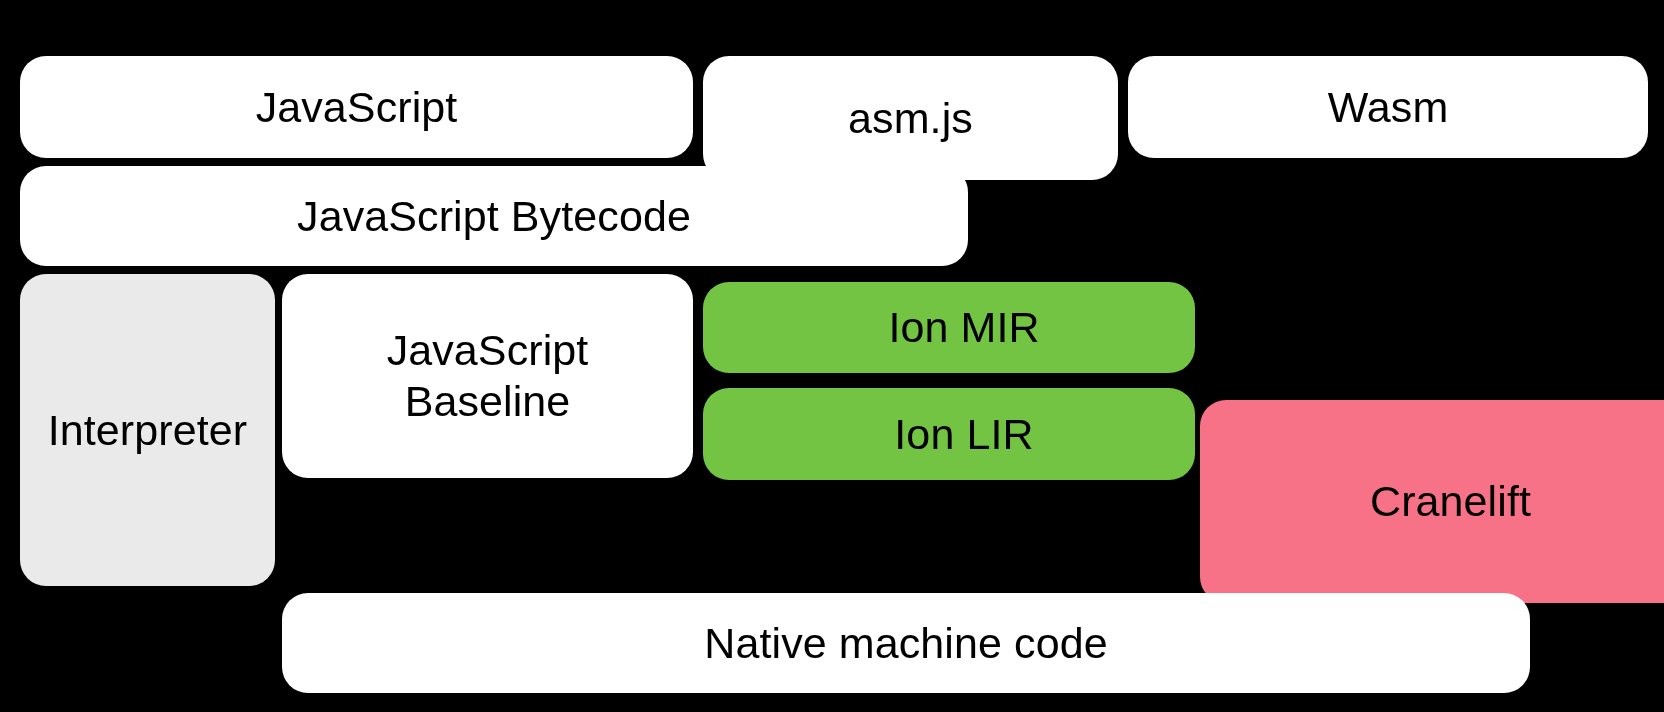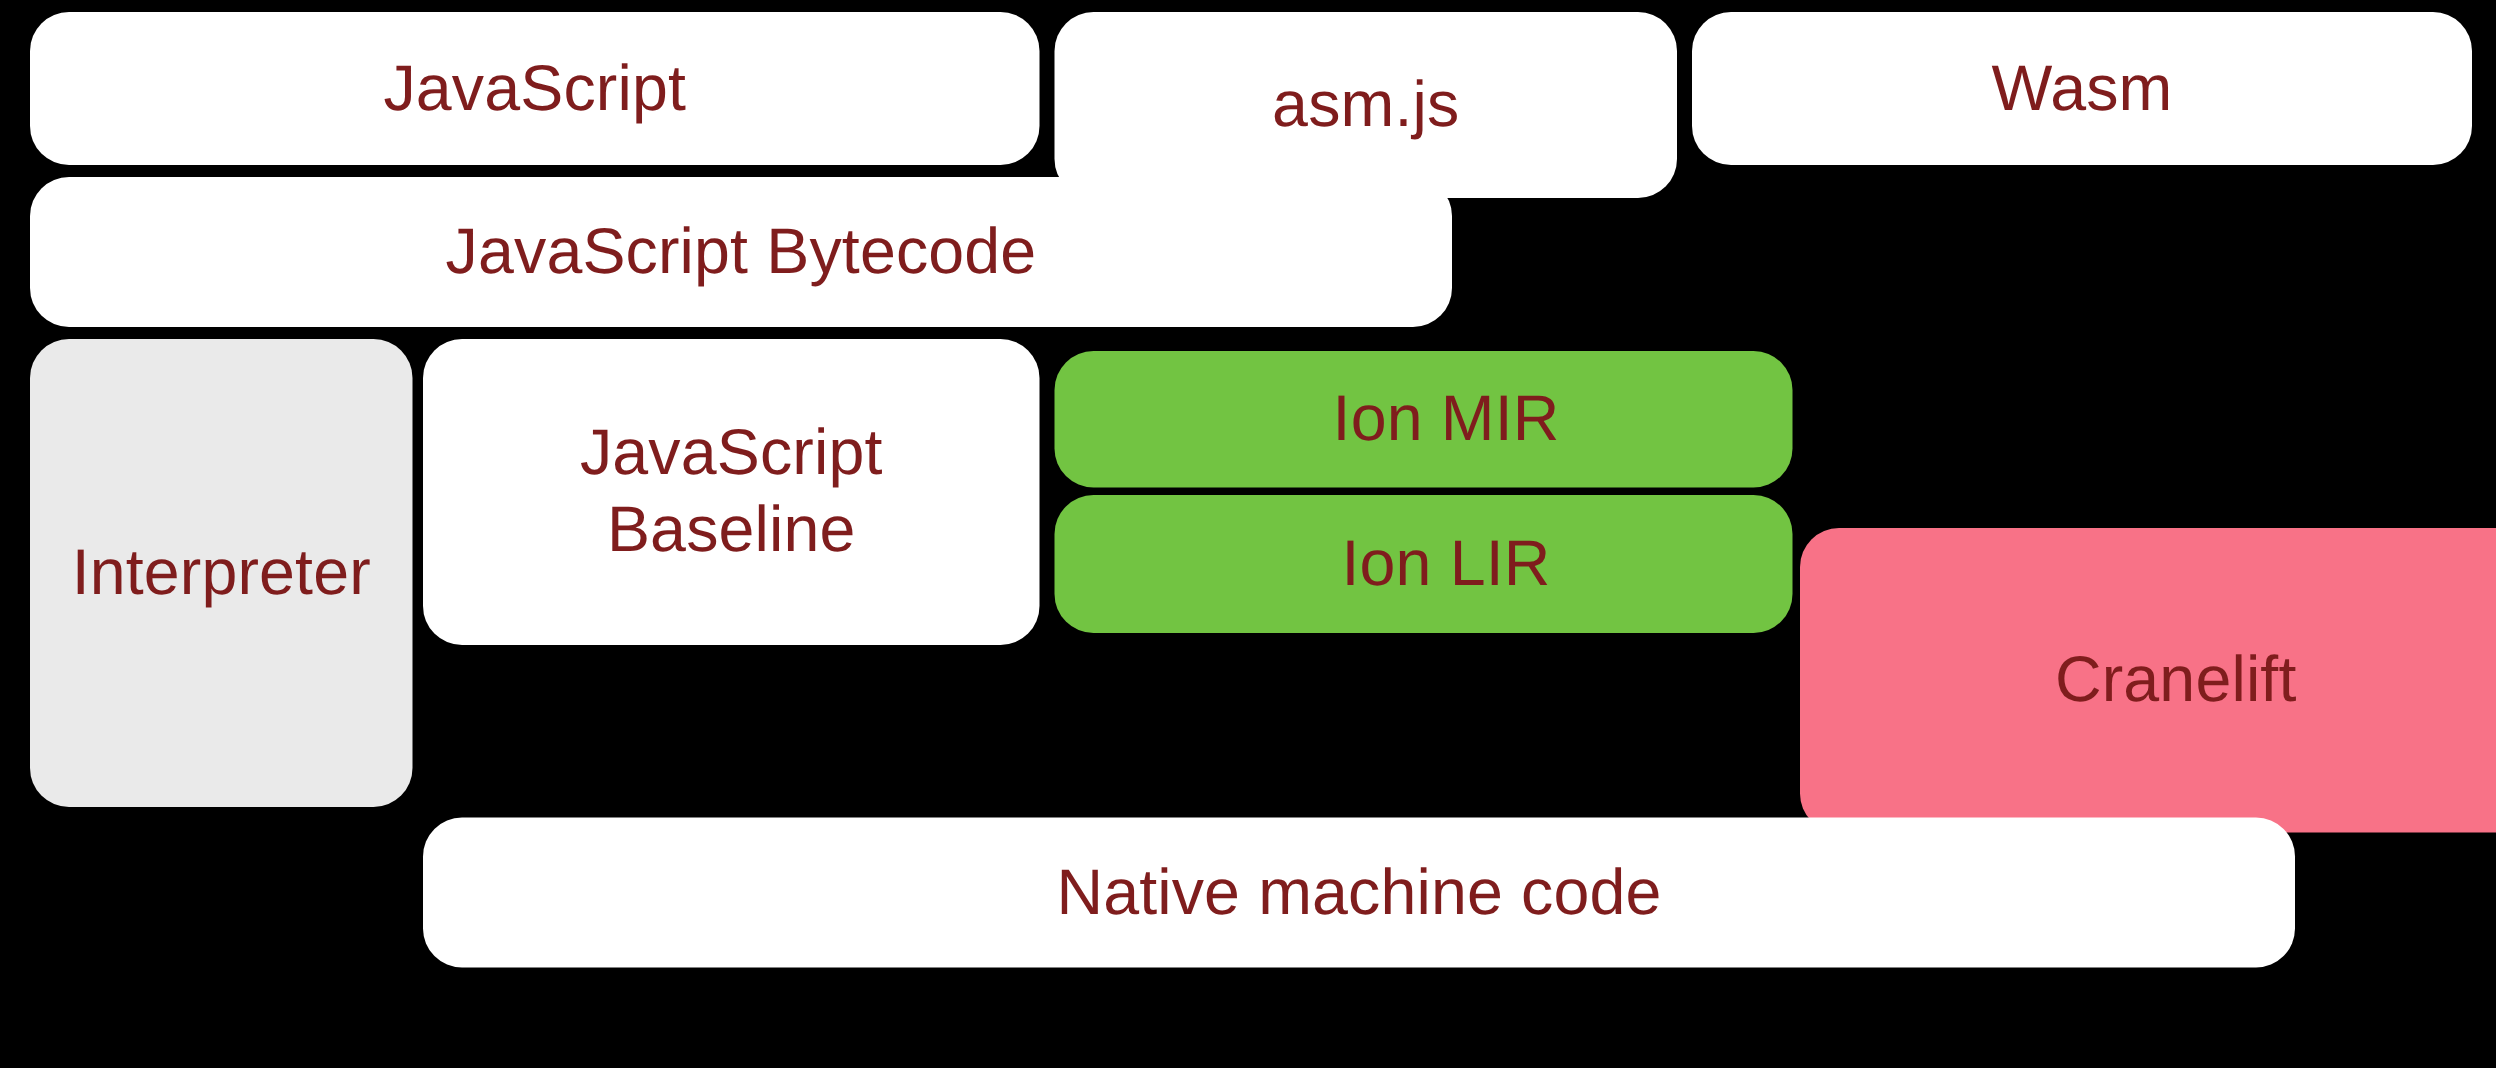--- a/index.html
+++ b/index.html
@@ -19,48 +19,49 @@
     overflow: hidden;
   }
   .box {
     position: absolute;
     box-sizing: border-box;
     border-radius: 26px;
     display: flex;
     align-items: center;
     justify-content: center;
     text-align: center;
-    color: #7f1d1d;
+    color: #000000;
     font-family: "Liberation Sans", sans-serif;
     font-size: 43px;
     line-height: 1.18;
     font-weight: 400;
     letter-spacing: 0.1px;
     white-space: pre-line;
     padding: 0 10px;
+    margin-top: 48px;
   }
   .box.white   { background: #ffffff; }
   .box.gray    { background: #eaeaea; }
   .box.green   { background: #72c442; padding-left: 40px; }
   .box.pink    { background: #f87287; }
 
   
   #box-javascript      { left: 20px;   top: 8px;   width: 673px; height: 102px; }
   #box-asmjs           { left: 703px;  top: 8px;   width: 415px; height: 124px; }
   #box-wasm            { left: 1128px; top: 8px;   width: 520px; height: 102px; }
 
   
   #box-js-bytecode     { left: 20px;   top: 118px; width: 948px; height: 100px; }
   #box-baldrmonkey     { left: 978px;  top: 118px; width: 407px; height: 100px; }
 
   
   #box-interpreter     { left: 20px;   top: 226px; width: 255px; height: 312px; }
   #box-js-baseline     { left: 282px;  top: 226px; width: 411px; height: 204px; }
   #box-ion-mir         { left: 703px;  top: 234px; width: 492px; height: 91px; }
-  #box-ion-lir         { left: 703px;  top: 330px; width: 492px; height: 92px; }
+  #box-ion-lir         { left: 703px;  top: 340px; width: 492px; height: 92px; }
   #box-cranelift       { left: 1200px; top: 352px; width: 501px; height: 203px; }
   #box-macro-assembler { left: 282px;  top: 437px; width: 836px; height: 98px; }
 
   
   #box-native-code     { left: 282px;  top: 545px; width: 1248px; height: 100px; }
 </style>
 </head>
 <body>
 
 <div id="diagram">

